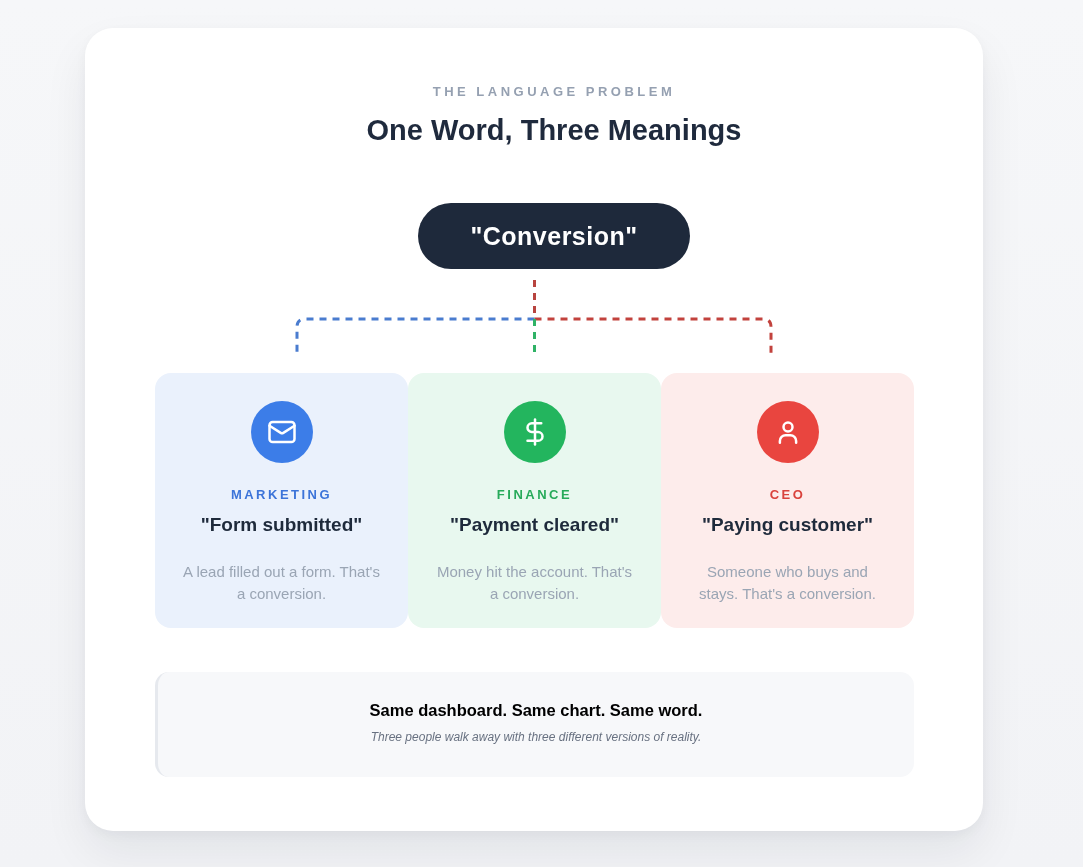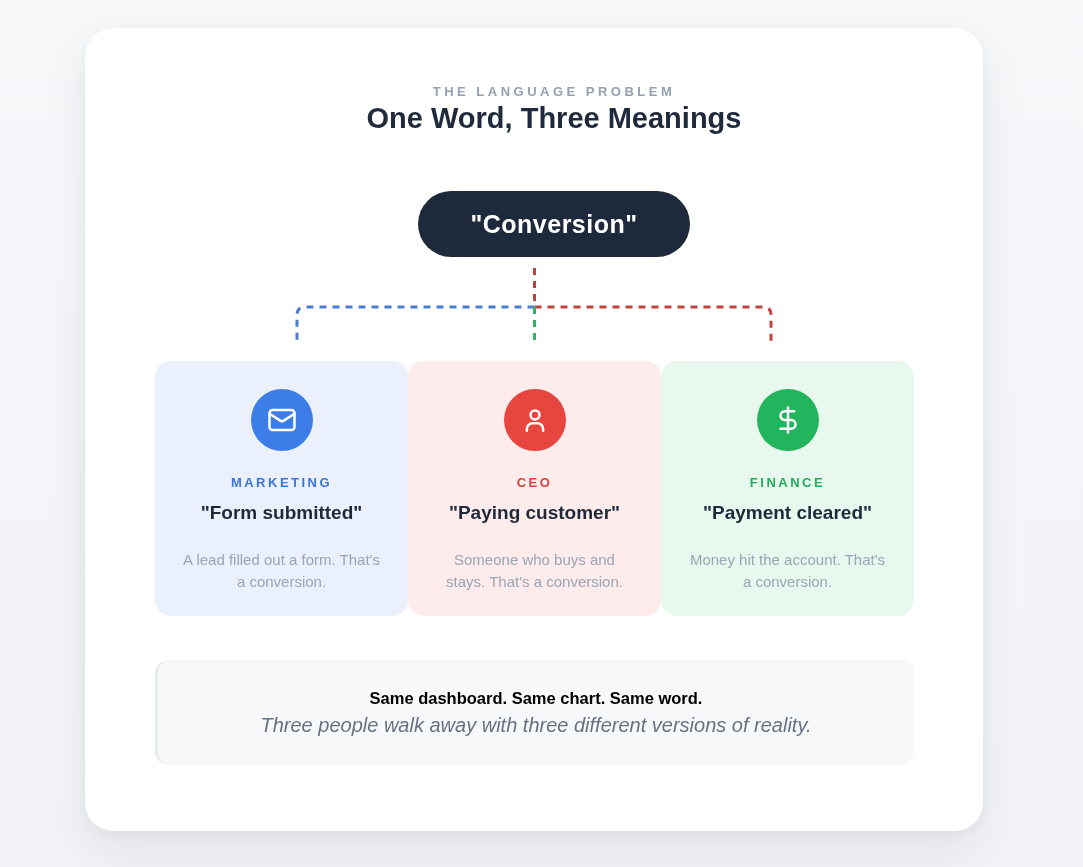--- a/index.html
+++ b/index.html
@@ -23,21 +23,21 @@
   .eyebrow {
     text-align: center;
     font-size: 13px;
     font-weight: bold;
     letter-spacing: 3.5px;
     color: #95a0b1;
     line-height: 16px;
   }
   .title {
     text-align: center;
-    margin-top: 0;
+    margin-top: 12px;
     font-size: 29px;
     font-weight: bold;
     color: #1f2a3d;
     line-height: 36px;
   }
   .pill-row { display: flex; justify-content: center; margin-top: 55px; }
   .pill {
     width: 272px; height: 66px;
     background: var(--pill-bg, #1e293b);
     border-radius: 33px;
@@ -106,21 +106,21 @@
   }
   .summary-bold {
     font-size: 16.5px;
     font-weight: bold;
     color: #000000;
     line-height: 22px;
   }
   .summary-italic {
     margin-top: 5px;
     font-style: italic;
-    font-size: 20px;
+    font-size: 12px;
     color: #687181;
     line-height: 22px;
   }
 </style>
 </head>
 <body>
 
 <div class="stage">
   <div class="panel">
 
@@ -149,42 +149,42 @@
           <svg width="30" height="30" viewBox="0 0 24 24" fill="none" stroke="#ffffff" stroke-width="2" stroke-linecap="round" stroke-linejoin="round">
             <rect x="2" y="4" width="20" height="16" rx="2.5"></rect>
             <path d="m22 7-8.97 5.7a1.94 1.94 0 0 1-2.06 0L2 7"></path>
           </svg>
         </div>
         <div class="card-label" style="color: rgb(60, 116, 217);">MARKETING</div>
         <div class="card-heading">"Form submitted"</div>
         <div class="card-desc">A lead filled out a form. That's a conversion.</div>
       </div>
 
+      <div class="card green" style="background: rgb(232, 248, 239);">
+        <div class="icon-badge" style="background: rgb(35, 181, 94);">
+          <svg width="30" height="30" viewBox="0 0 24 24" fill="none" stroke="#ffffff" stroke-width="2" stroke-linecap="round" stroke-linejoin="round">
+            <line x1="12" y1="2" x2="12" y2="22"></line>
+            <path d="M17 5H9.5a3.5 3.5 0 0 0 0 7h5a3.5 3.5 0 0 1 0 7H6"></path>
+          </svg>
+        </div>
+        <div class="card-label" style="color: rgb(39, 170, 90);">FINANCE</div>
+        <div class="card-heading">"Payment cleared"</div>
+        <div class="card-desc">Money hit the account. That's a conversion.</div>
+      </div>
+
       <div class="card red" style="background: rgb(253, 236, 235);">
         <div class="icon-badge" style="background: rgb(233, 69, 63);">
           <svg width="30" height="30" viewBox="0 0 24 24" fill="none" stroke="#ffffff" stroke-width="2" stroke-linecap="round" stroke-linejoin="round">
             <circle cx="12" cy="8" r="3.6"></circle>
             <path d="M18.5 20.5v-1.3a4.6 4.6 0 0 0-4.6-4.6h-3.8a4.6 4.6 0 0 0-4.6 4.6v1.3"></path>
           </svg>
         </div>
         <div class="card-label" style="color: rgb(217, 66, 60);">CEO</div>
         <div class="card-heading">"Paying customer"</div>
         <div class="card-desc">Someone who buys and stays. That's a conversion.</div>
-      </div>
-
-      <div class="card green" style="background: rgb(232, 248, 239);">
-        <div class="icon-badge" style="background: rgb(35, 181, 94);">
-          <svg width="30" height="30" viewBox="0 0 24 24" fill="none" stroke="#ffffff" stroke-width="2" stroke-linecap="round" stroke-linejoin="round">
-            <line x1="12" y1="2" x2="12" y2="22"></line>
-            <path d="M17 5H9.5a3.5 3.5 0 0 0 0 7h5a3.5 3.5 0 0 1 0 7H6"></path>
-          </svg>
-        </div>
-        <div class="card-label" style="color: rgb(39, 170, 90);">FINANCE</div>
-        <div class="card-heading">"Payment cleared"</div>
-        <div class="card-desc">Money hit the account. That's a conversion.</div>
       </div>
 
     </div>
 
     <div class="summary">
       <div class="summary-bold">Same dashboard. Same chart. Same word.</div>
       <div class="summary-italic">Three people walk away with three different versions of reality.</div>
     </div>
 
   </div>

